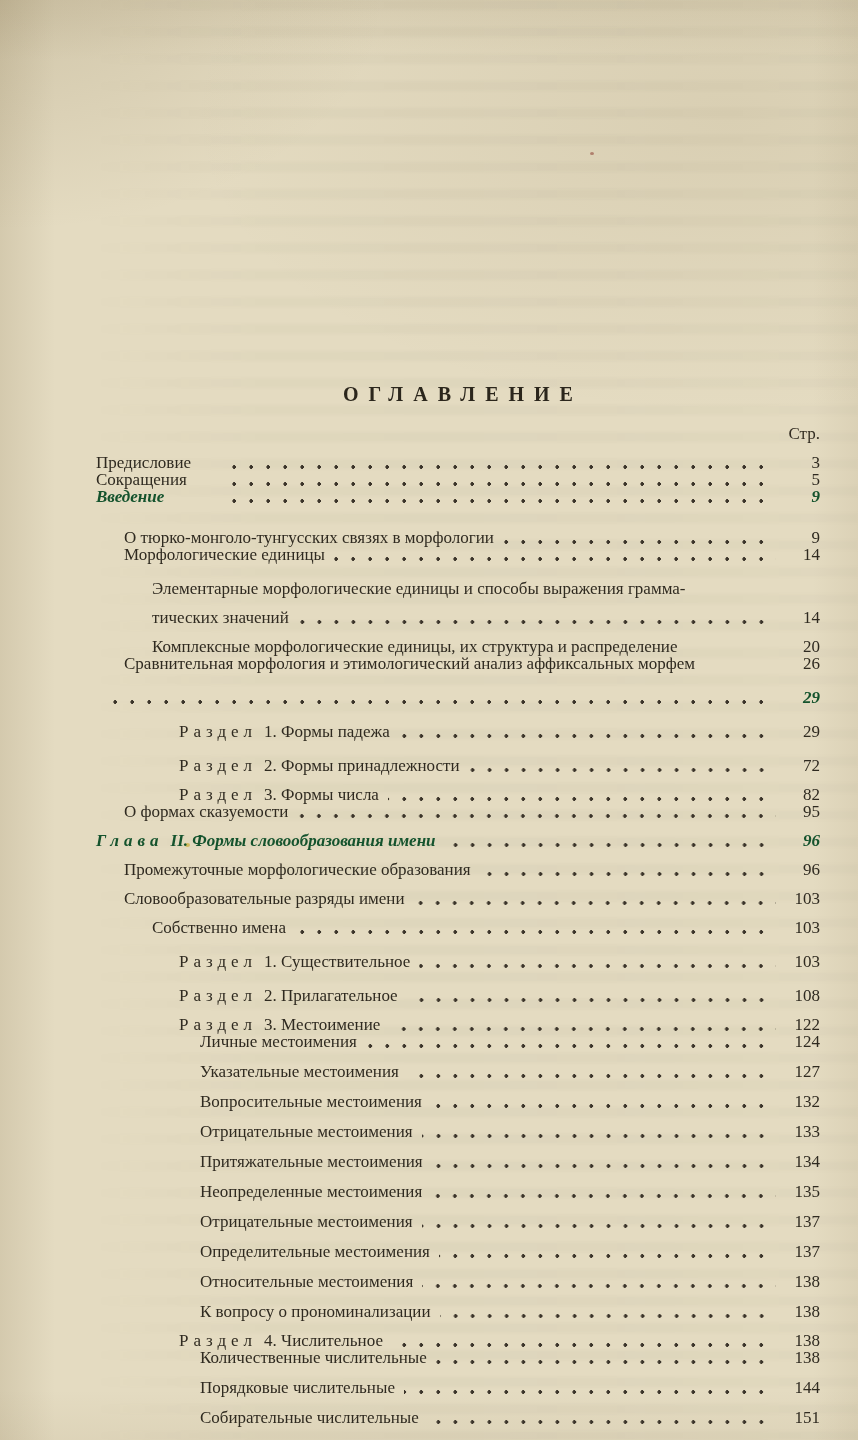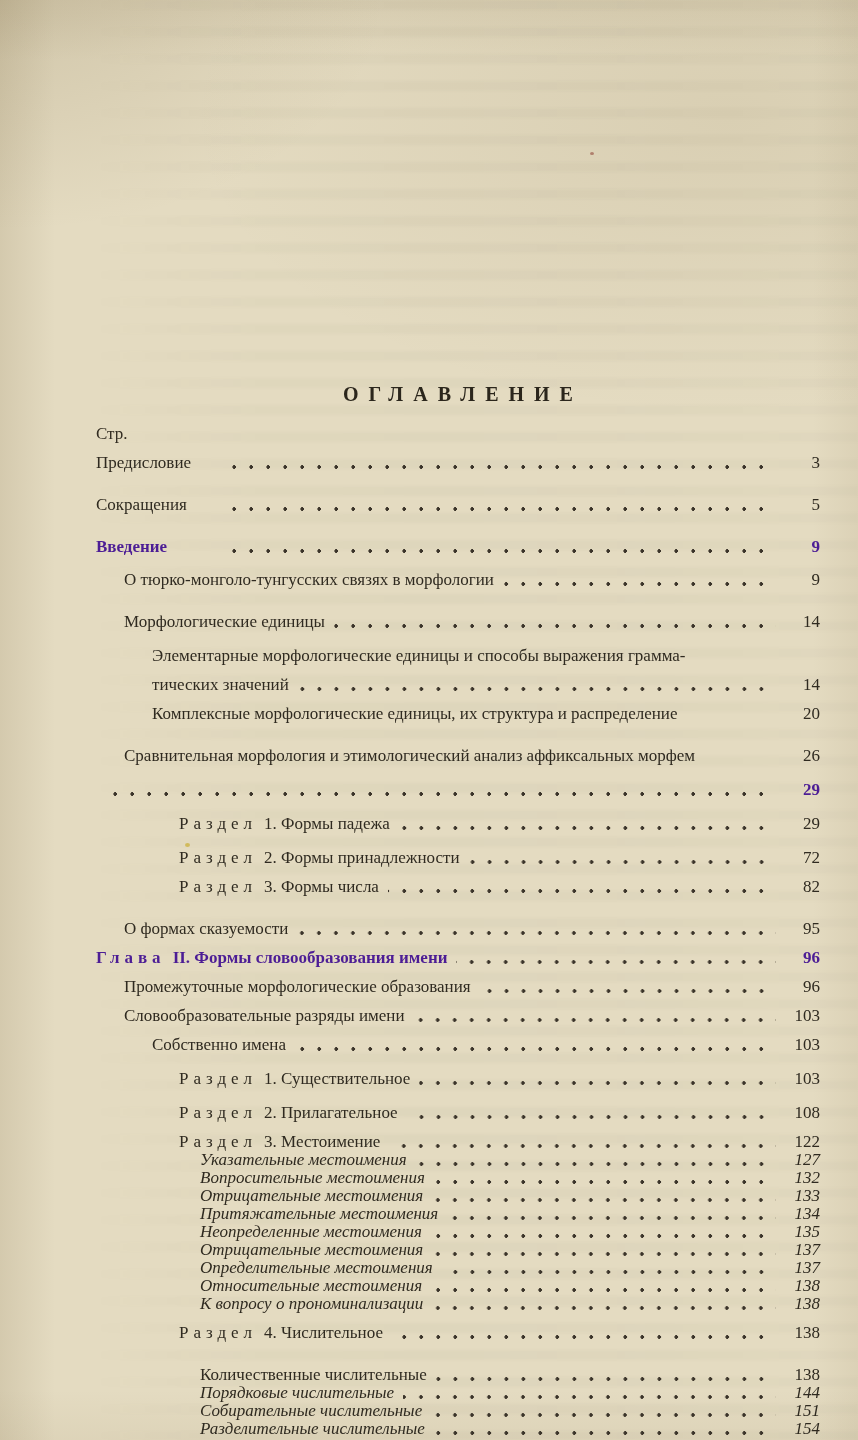--- a/index.html
+++ b/index.html
@@ -26,39 +26,39 @@
     -webkit-mask-image:linear-gradient(90deg, transparent 0 90px, rgba(0,0,0,.7) 260px, rgba(0,0,0,.9) 70%, rgba(0,0,0,.5) 100%);
   }
   .paper{position:relative;padding:0 38px 0 96px;}
   .toc-heading{
     margin-top:384px;text-align:center;font-weight:bold;
     font-size:20px;line-height:20px;letter-spacing:10px;
     padding-left:10px; 
     color:#2b261c;
   }
   .page-col-header{
-    margin-top:21px;font-size:17px;line-height:17px;color:#332d22;
+    margin-top:21px;text-align:right;font-size:17px;line-height:17px;color:#332d22;
   }
   .toc{display:flex;flex-direction:column;}
   .row{display:flex;align-items:baseline;font-size:17px;line-height:17px;white-space:nowrap;}
   .row .label{white-space:nowrap;}
-  .row.bold{font-weight:bold;color:#4c1d95;}
+  .row.bold{font-weight:bold;color:#14532d;font-style:italic;}
   .spaced{letter-spacing:5px;margin-right:7px;}
   .lvl0{padding-left:0;}
   .lvl1{padding-left:28px;}
   .lvl2{padding-left:56px;}
   .lvl3{padding-left:83px;justify-content:center;}
   .lvl4{padding-left:104px;}
   .row.lvl0:not(.chapter) .label{min-width:118px;}
-  .gap-t{margin-top:1px;font-style:italic;}
+  .gap-t{margin-top:13px;}
   .gap-xs{margin-top:12px;}
-  .gap-s{margin-top:25px;}
+  .gap-s{margin-top:0;}
   .gap-m{margin-top:12px;}
   .gap-l{margin-top:17px;}
-  .gap-xl{margin-top:16px;}
+  .gap-xl{margin-top:24px;}
   .leader{
     flex:1;align-self:flex-end;height:6px;margin:0 10px 1px 9px;
     background-image:radial-gradient(circle at 2.2px 3px, #3b342a 1.6px, rgba(0,0,0,0) 2px);
     background-size:17px 6px;background-repeat:repeat-x;background-position:right bottom;
   }
   .leader.no-dots{background:none;}
   .pagenum{min-width:34px;text-align:right;font-size:17px;}
   .folio{margin-top:3px;font-size:17.5px;line-height:17px;color:#2d2820;}
   .speck{position:absolute;border-radius:50%;pointer-events:none;}
   .speck-1{left:590px;top:152px;width:4px;height:3px;background:rgba(140,60,50,0.55);}
@@ -172,20 +172,25 @@
       <div class="row lvl3 gap-l">
         <span class="label"><span class="spaced">Раздел</span>2. Прилагательное</span>
         <span class="leader"></span>
         <span class="pagenum">108</span>
       </div>
       <div class="row lvl3 gap-m">
         <span class="label"><span class="spaced">Раздел</span>3. Местоимение</span>
         <span class="leader"></span>
         <span class="pagenum">122</span>
       </div>
+      <div class="row lvl4 gap-s">
+        <span class="label">Личные местоимения</span>
+        <span class="leader"></span>
+        <span class="pagenum">124</span>
+      </div>
       <div class="row lvl4 gap-t">
         <span class="label">Указательные местоимения</span>
         <span class="leader"></span>
         <span class="pagenum">127</span>
       </div>
       <div class="row lvl4 gap-t">
         <span class="label">Вопросительные местоимения</span>
         <span class="leader"></span>
         <span class="pagenum">132</span>
       </div>

